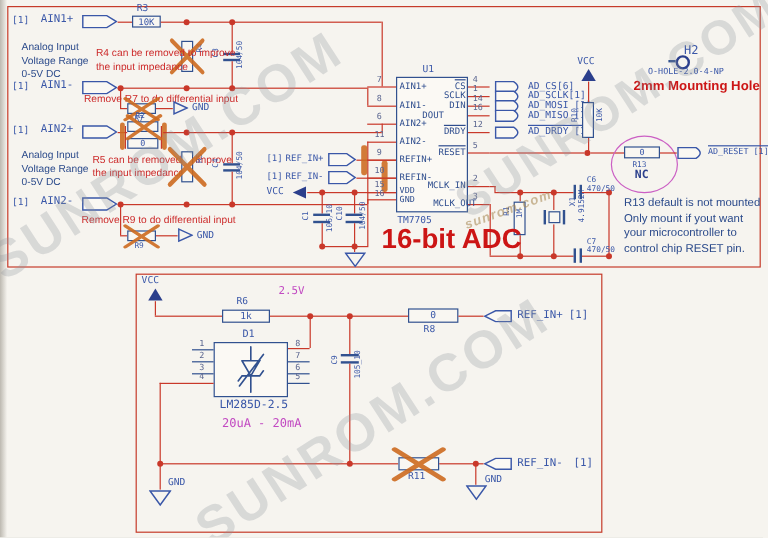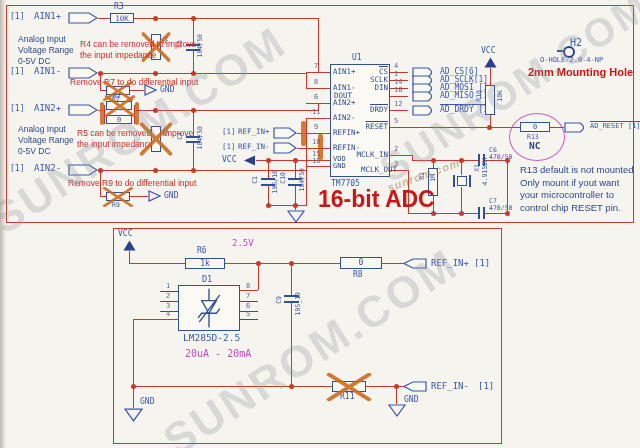--- a/index.html
+++ b/index.html
@@ -244,21 +244,21 @@
   <span class="pn" style="left:394px;top:71px">1</span>
   <span class="pn" style="left:394px;top:79px">14</span>
   <span class="pn" style="left:394px;top:87px">16</span>
   <span class="pn" style="left:394px;top:101px">12</span>
   <span class="pn" style="left:394px;top:118px">5</span>
   <span class="pn" style="left:394px;top:146px">2</span>
   <span class="pn" style="left:394px;top:161px">3</span>
   <span class="pname ov" style="left:334px;top:68px;width:54px;text-align:right">CS</span>
   <span class="pname" style="left:334px;top:76px;width:54px;text-align:right">SCLK</span>
   <span class="pname" style="left:334px;top:84px;width:54px;text-align:right">DIN</span>
-  <span class="pname" style="left:334px;top:92px;width:54px;text-align:left">DOUT</span>
+  <span class="pname" style="left:334px;top:92px;width:54px;text-align:center">DOUT</span>
   <span class="pname ov" style="left:334px;top:106px;width:54px;text-align:right">DRDY</span>
   <span class="pname ov" style="left:334px;top:123px;width:54px;text-align:right">RESET</span>
   <span class="pname" style="left:334px;top:151px;width:54px;text-align:right">MCLK_IN</span>
   <span class="pname" style="left:352px;top:166px;width:54px;text-align:center">MCLK_OUT</span>
 
   <svg class="flagsvg" style="left:412px;top:67px" width="24" height="11" viewBox="0 0 24 11">
       <path d="M1 1 H16 Q23 5.5 16 10 H1 Z"></path>
     </svg>
   <svg class="flagsvg" style="left:412px;top:75px" width="24" height="11" viewBox="0 0 24 11">
       <path d="M1 1 H16 Q23 5.5 16 10 H1 Z"></path>

